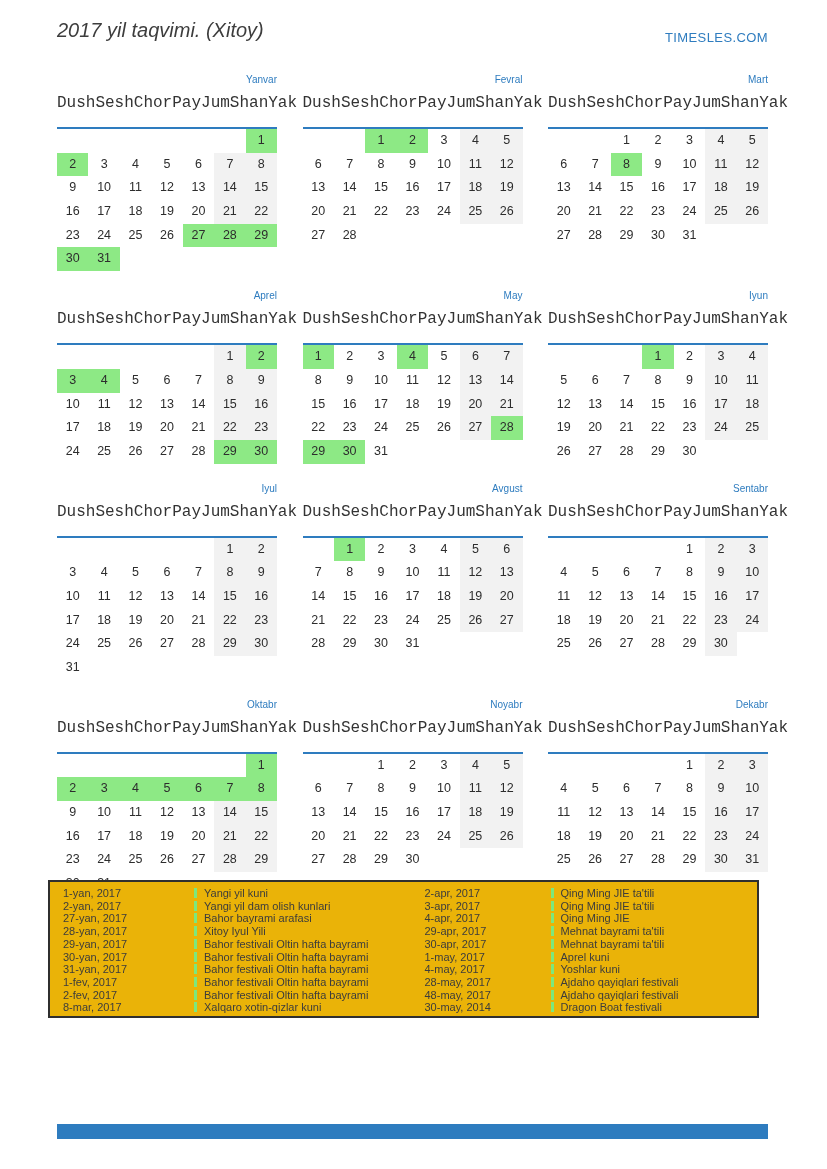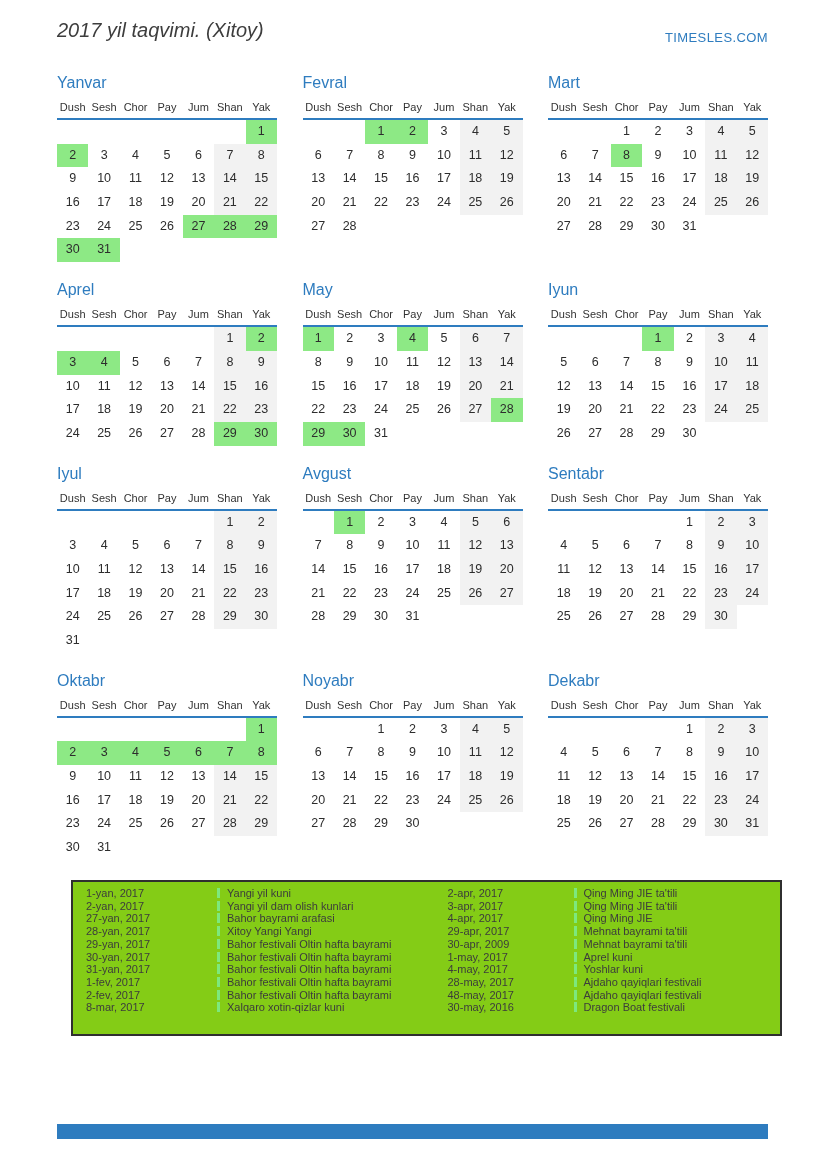--- a/index.html
+++ b/index.html
@@ -15,30 +15,30 @@
     overflow:hidden;
   }
   .page-title{position:absolute;left:57px;top:19px;font-size:20px;color:#3d3d3d;font-weight:400;font-style:italic;}
   .site-link{position:absolute;right:59px;top:30px;font-size:13px;letter-spacing:.4px;color:var(--accent);text-decoration:none;}
   .months-grid{
     position:absolute;left:57px;top:74px;width:711px;
     display:grid;grid-template-columns:repeat(3,220px);
     justify-content:space-between;row-gap:19px;align-items:start;
   }
   .month{width:220px;}
-  .month-title{text-align:left;font-size:16px;color:var(--accent);margin-bottom:9px;}
+  .month-title{text-align:right;font-size:10px;color:var(--accent);margin-bottom:9px;}
   .dow-row,.week{display:grid;grid-template-columns:repeat(7,1fr);}
-  .dow-row{font-size:11px;color:#333;padding-bottom:5px;border-bottom:2px solid var(--accent);}
+  .dow-row{font-size:16px;color:#333;padding-bottom:15px;border-bottom:2px solid var(--accent);font-family:Liberation Mono, monospace;}
   .dow{text-align:center;}
   .day{height:23.7px;line-height:23.7px;text-align:center;font-size:12.5px;color:#2d2d2d;}
   .day.weekend{background:var(--weekend);}
   .day.holiday{background:var(--holiday);}
   .legend{
-    position:absolute;left:71px;top:880px;width:711px;height:156px;
-    border:2px solid #2f2f2f;padding:5px 0;display:flex;background:#84cc16;
+    position:absolute;left:48px;top:880px;width:711px;height:138px;
+    border:2px solid #2f2f2f;padding:5px 0;display:flex;background:#eab308;
   }
   .legend-col{width:50%;}
   .legend-row{line-height:12.7px;font-size:11px;color:#3c3c3c;white-space:nowrap;}
   .legend-col.left .legend-date{margin-left:13px;display:inline-block;width:131px;}
   .legend-col.right .legend-date{margin-left:21px;display:inline-block;width:126px;}
   .legend-tick{display:inline-block;width:3px;height:10px;background:#7de87d;margin-right:7px;vertical-align:-1px;}
   .footer-bar{position:absolute;left:57px;top:1124px;width:711px;height:15px;background:var(--accent);}
 </style>
 </head>
 <body>
@@ -758,35 +758,35 @@
         <div class="day weekend">31</div>
       </div>
     </div>
   </div>
 
 <div class="legend">
   <div class="legend-col left">
       <div class="legend-row"><span class="legend-date">1-yan, 2017</span><span class="legend-tick" style="background: rgb(125, 232, 125);"></span><span class="legend-name">Yangi yil kuni</span></div>
       <div class="legend-row"><span class="legend-date">2-yan, 2017</span><span class="legend-tick" style="background: rgb(125, 232, 125);"></span><span class="legend-name">Yangi yil dam olish kunlari</span></div>
       <div class="legend-row"><span class="legend-date">27-yan, 2017</span><span class="legend-tick" style="background: rgb(125, 232, 125);"></span><span class="legend-name">Bahor bayrami arafasi</span></div>
-      <div class="legend-row"><span class="legend-date">28-yan, 2017</span><span class="legend-tick" style="background: rgb(125, 232, 125);"></span><span class="legend-name">Xitoy Yangi Yangi</span></div>
+      <div class="legend-row"><span class="legend-date">28-yan, 2017</span><span class="legend-tick" style="background: rgb(125, 232, 125);"></span><span class="legend-name">Xitoy Iyul Yili</span></div>
       <div class="legend-row"><span class="legend-date">29-yan, 2017</span><span class="legend-tick" style="background: rgb(125, 232, 125);"></span><span class="legend-name">Bahor festivali Oltin hafta bayrami</span></div>
       <div class="legend-row"><span class="legend-date">30-yan, 2017</span><span class="legend-tick" style="background: rgb(125, 232, 125);"></span><span class="legend-name">Bahor festivali Oltin hafta bayrami</span></div>
       <div class="legend-row"><span class="legend-date">31-yan, 2017</span><span class="legend-tick" style="background: rgb(125, 232, 125);"></span><span class="legend-name">Bahor festivali Oltin hafta bayrami</span></div>
       <div class="legend-row"><span class="legend-date">1-fev, 2017</span><span class="legend-tick" style="background: rgb(125, 232, 125);"></span><span class="legend-name">Bahor festivali Oltin hafta bayrami</span></div>
       <div class="legend-row"><span class="legend-date">2-fev, 2017</span><span class="legend-tick" style="background: rgb(125, 232, 125);"></span><span class="legend-name">Bahor festivali Oltin hafta bayrami</span></div>
       <div class="legend-row"><span class="legend-date">8-mar, 2017</span><span class="legend-tick" style="background: rgb(125, 232, 125);"></span><span class="legend-name">Xalqaro xotin-qizlar kuni</span></div>
     </div>
   <div class="legend-col right">
       <div class="legend-row"><span class="legend-date">2-apr, 2017</span><span class="legend-tick" style="background: rgb(125, 232, 125);"></span><span class="legend-name">Qing Ming JIE ta'tili</span></div>
       <div class="legend-row"><span class="legend-date">3-apr, 2017</span><span class="legend-tick" style="background: rgb(125, 232, 125);"></span><span class="legend-name">Qing Ming JIE ta'tili</span></div>
       <div class="legend-row"><span class="legend-date">4-apr, 2017</span><span class="legend-tick" style="background: rgb(125, 232, 125);"></span><span class="legend-name">Qing Ming JIE</span></div>
       <div class="legend-row"><span class="legend-date">29-apr, 2017</span><span class="legend-tick" style="background: rgb(125, 232, 125);"></span><span class="legend-name">Mehnat bayrami ta'tili</span></div>
-      <div class="legend-row"><span class="legend-date">30-apr, 2009</span><span class="legend-tick" style="background: rgb(125, 232, 125);"></span><span class="legend-name">Mehnat bayrami ta'tili</span></div>
+      <div class="legend-row"><span class="legend-date">30-apr, 2017</span><span class="legend-tick" style="background: rgb(125, 232, 125);"></span><span class="legend-name">Mehnat bayrami ta'tili</span></div>
       <div class="legend-row"><span class="legend-date">1-may, 2017</span><span class="legend-tick" style="background: rgb(125, 232, 125);"></span><span class="legend-name">Aprel kuni</span></div>
       <div class="legend-row"><span class="legend-date">4-may, 2017</span><span class="legend-tick" style="background: rgb(125, 232, 125);"></span><span class="legend-name">Yoshlar kuni</span></div>
       <div class="legend-row"><span class="legend-date">28-may, 2017</span><span class="legend-tick" style="background: rgb(125, 232, 125);"></span><span class="legend-name">Ajdaho qayiqlari festivali</span></div>
       <div class="legend-row"><span class="legend-date">48-may, 2017</span><span class="legend-tick" style="background: rgb(125, 232, 125);"></span><span class="legend-name">Ajdaho qayiqlari festivali</span></div>
-      <div class="legend-row"><span class="legend-date">30-may, 2016</span><span class="legend-tick" style="background: rgb(125, 232, 125);"></span><span class="legend-name">Dragon Boat festivali</span></div>
+      <div class="legend-row"><span class="legend-date">30-may, 2014</span><span class="legend-tick" style="background: rgb(125, 232, 125);"></span><span class="legend-name">Dragon Boat festivali</span></div>
     </div>
 </div>
 
 <div class="footer-bar"></div>
 
 </body></html>

